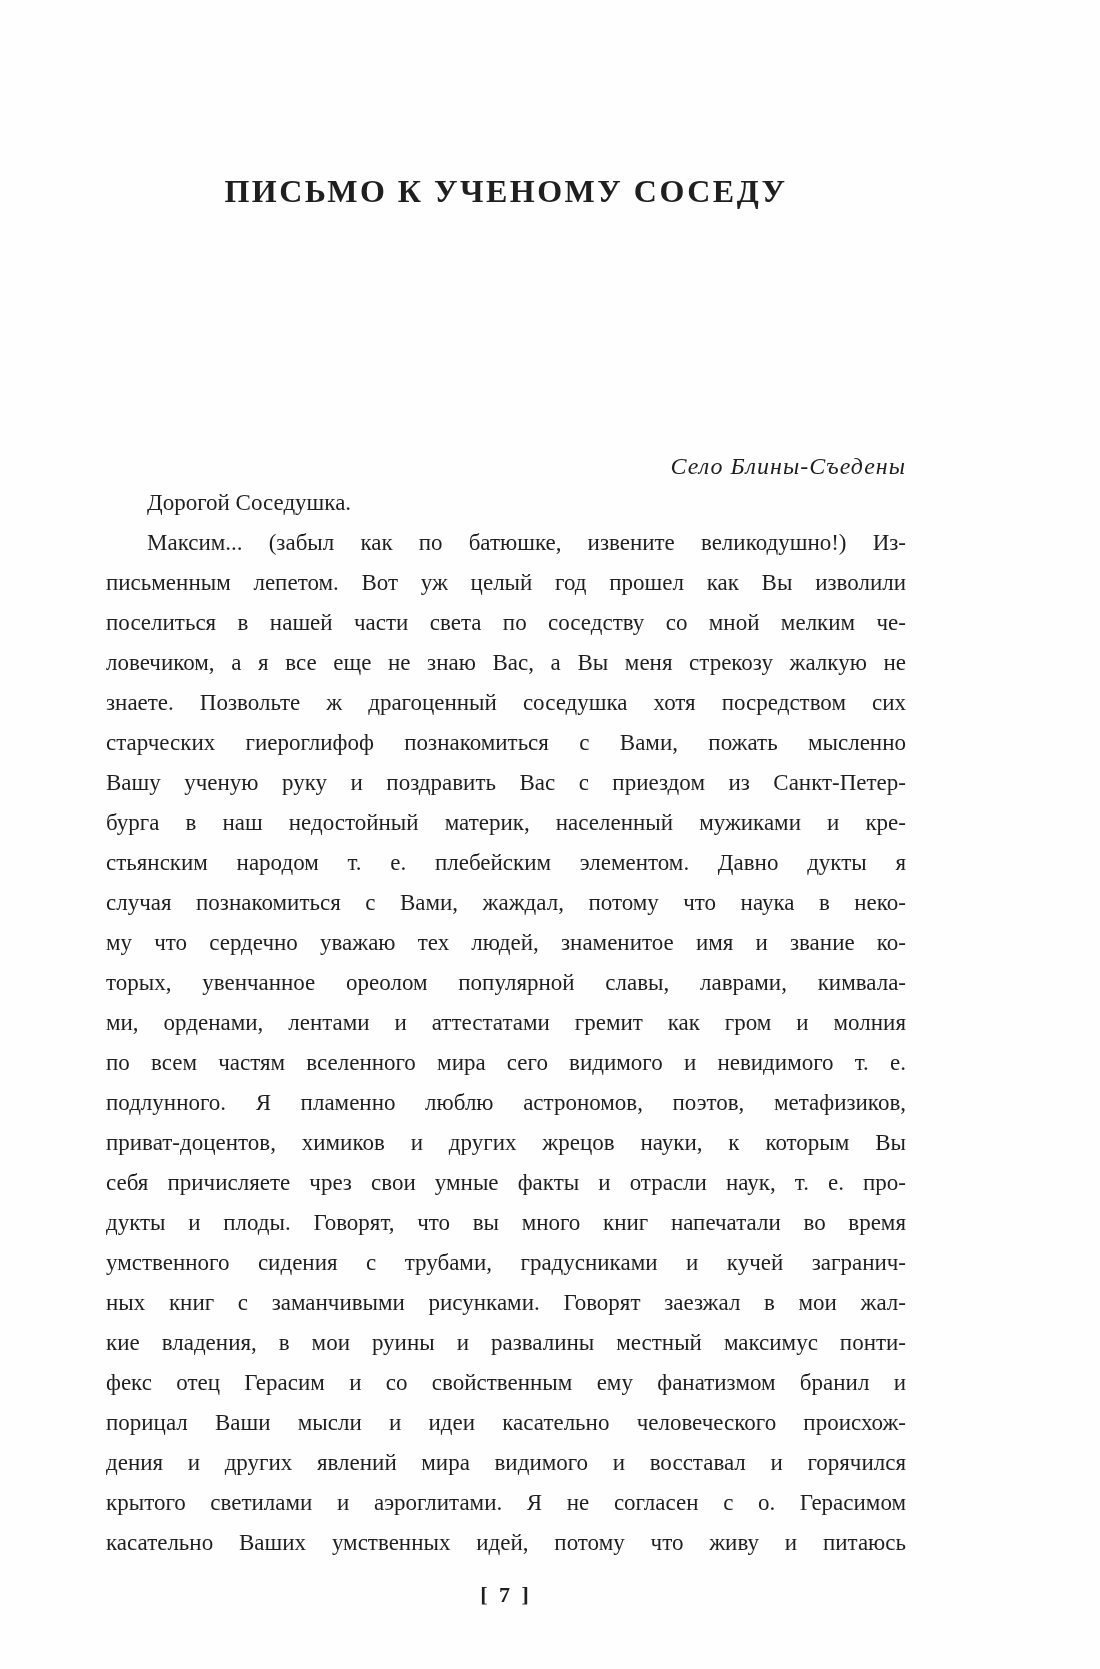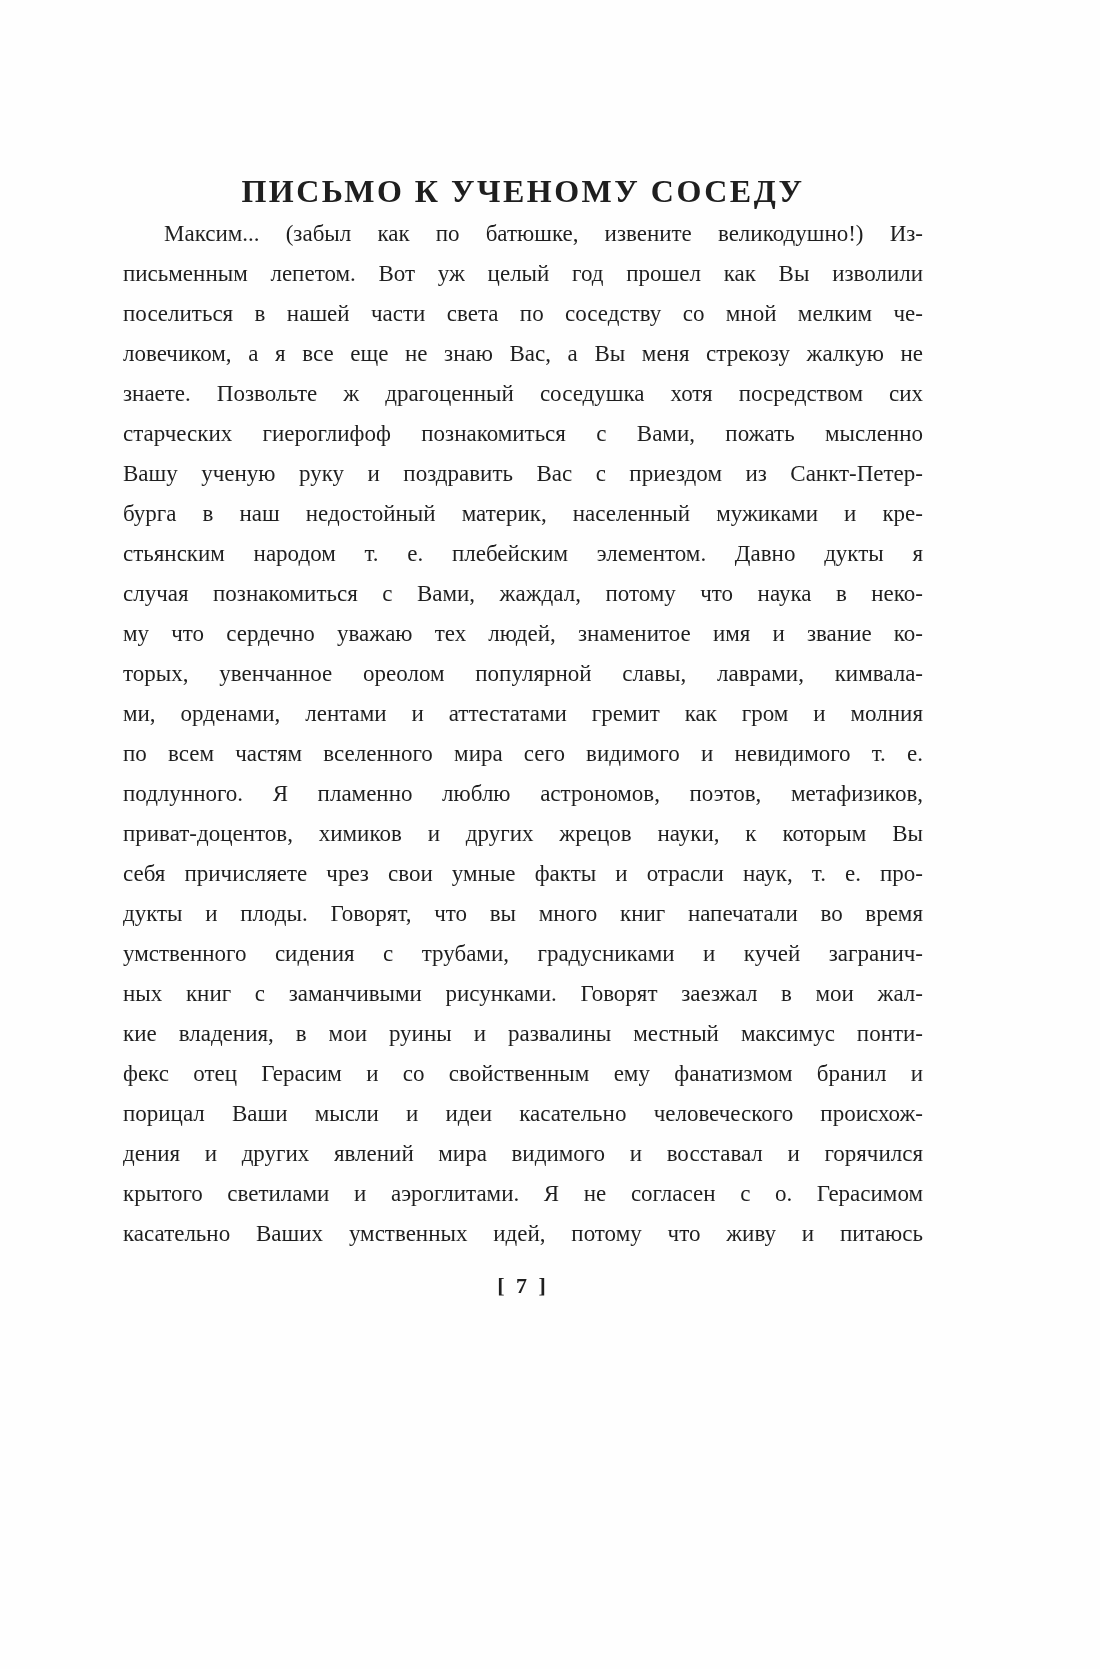--- a/index.html
+++ b/index.html
@@ -11,21 +11,21 @@
     position: relative;
     width: 1100px;
     height: 1669px;
     background: #fefefe;
     overflow: hidden;
     font-family: "Liberation Serif", "DejaVu Serif", serif;
     color: #1f1f1f;
   }
   .column {
     position: absolute;
-    left: 123px;
+    left: 106px;
     top: 0;
     width: 800px;
   }
   .title {
     margin: 172px 0 0 0;
     font-size: 32px;
     line-height: 38px;
     font-weight: bold;
     text-align: center;
     letter-spacing: 2.5px;
@@ -60,21 +60,25 @@
     text-align: center;
     letter-spacing: 3px;
   }
 </style>
 </head>
 <body>
 
 <div class="page" style="background: rgb(254, 254, 254); color: rgb(31, 31, 31);">
   <div class="column">
     <h1 class="title">ПИСЬМО К УЧЕНОМУ СОСЕДУ</h1>
+    <div class="dateline">Село Блины-Съедены</div>
     <div class="body">
+        <div class="para">
+          <div class="line indent">Дорогой Соседушка.</div>
+        </div>
         <div class="para just">
           <div class="line indent">Максим... (забыл как по батюшке, извените великодушно!) Из-</div>
           <div class="line">письменным лепетом. Вот уж целый год прошел как Вы изволили</div>
           <div class="line">поселиться в нашей части света по соседству со мной мелким че-</div>
           <div class="line">ловечиком, а я все еще не знаю Вас, а Вы меня стрекозу жалкую не</div>
           <div class="line">знаете. Позвольте ж драгоценный соседушка хотя посредством сих</div>
           <div class="line">старческих гиероглифоф познакомиться с Вами, пожать мысленно</div>
           <div class="line">Вашу ученую руку и поздравить Вас с приездом из Санкт-Петер-</div>
           <div class="line">бурга в наш недостойный материк, населенный мужиками и кре-</div>
           <div class="line">стьянским народом т. е. плебейским элементом. Давно дукты я</div>

